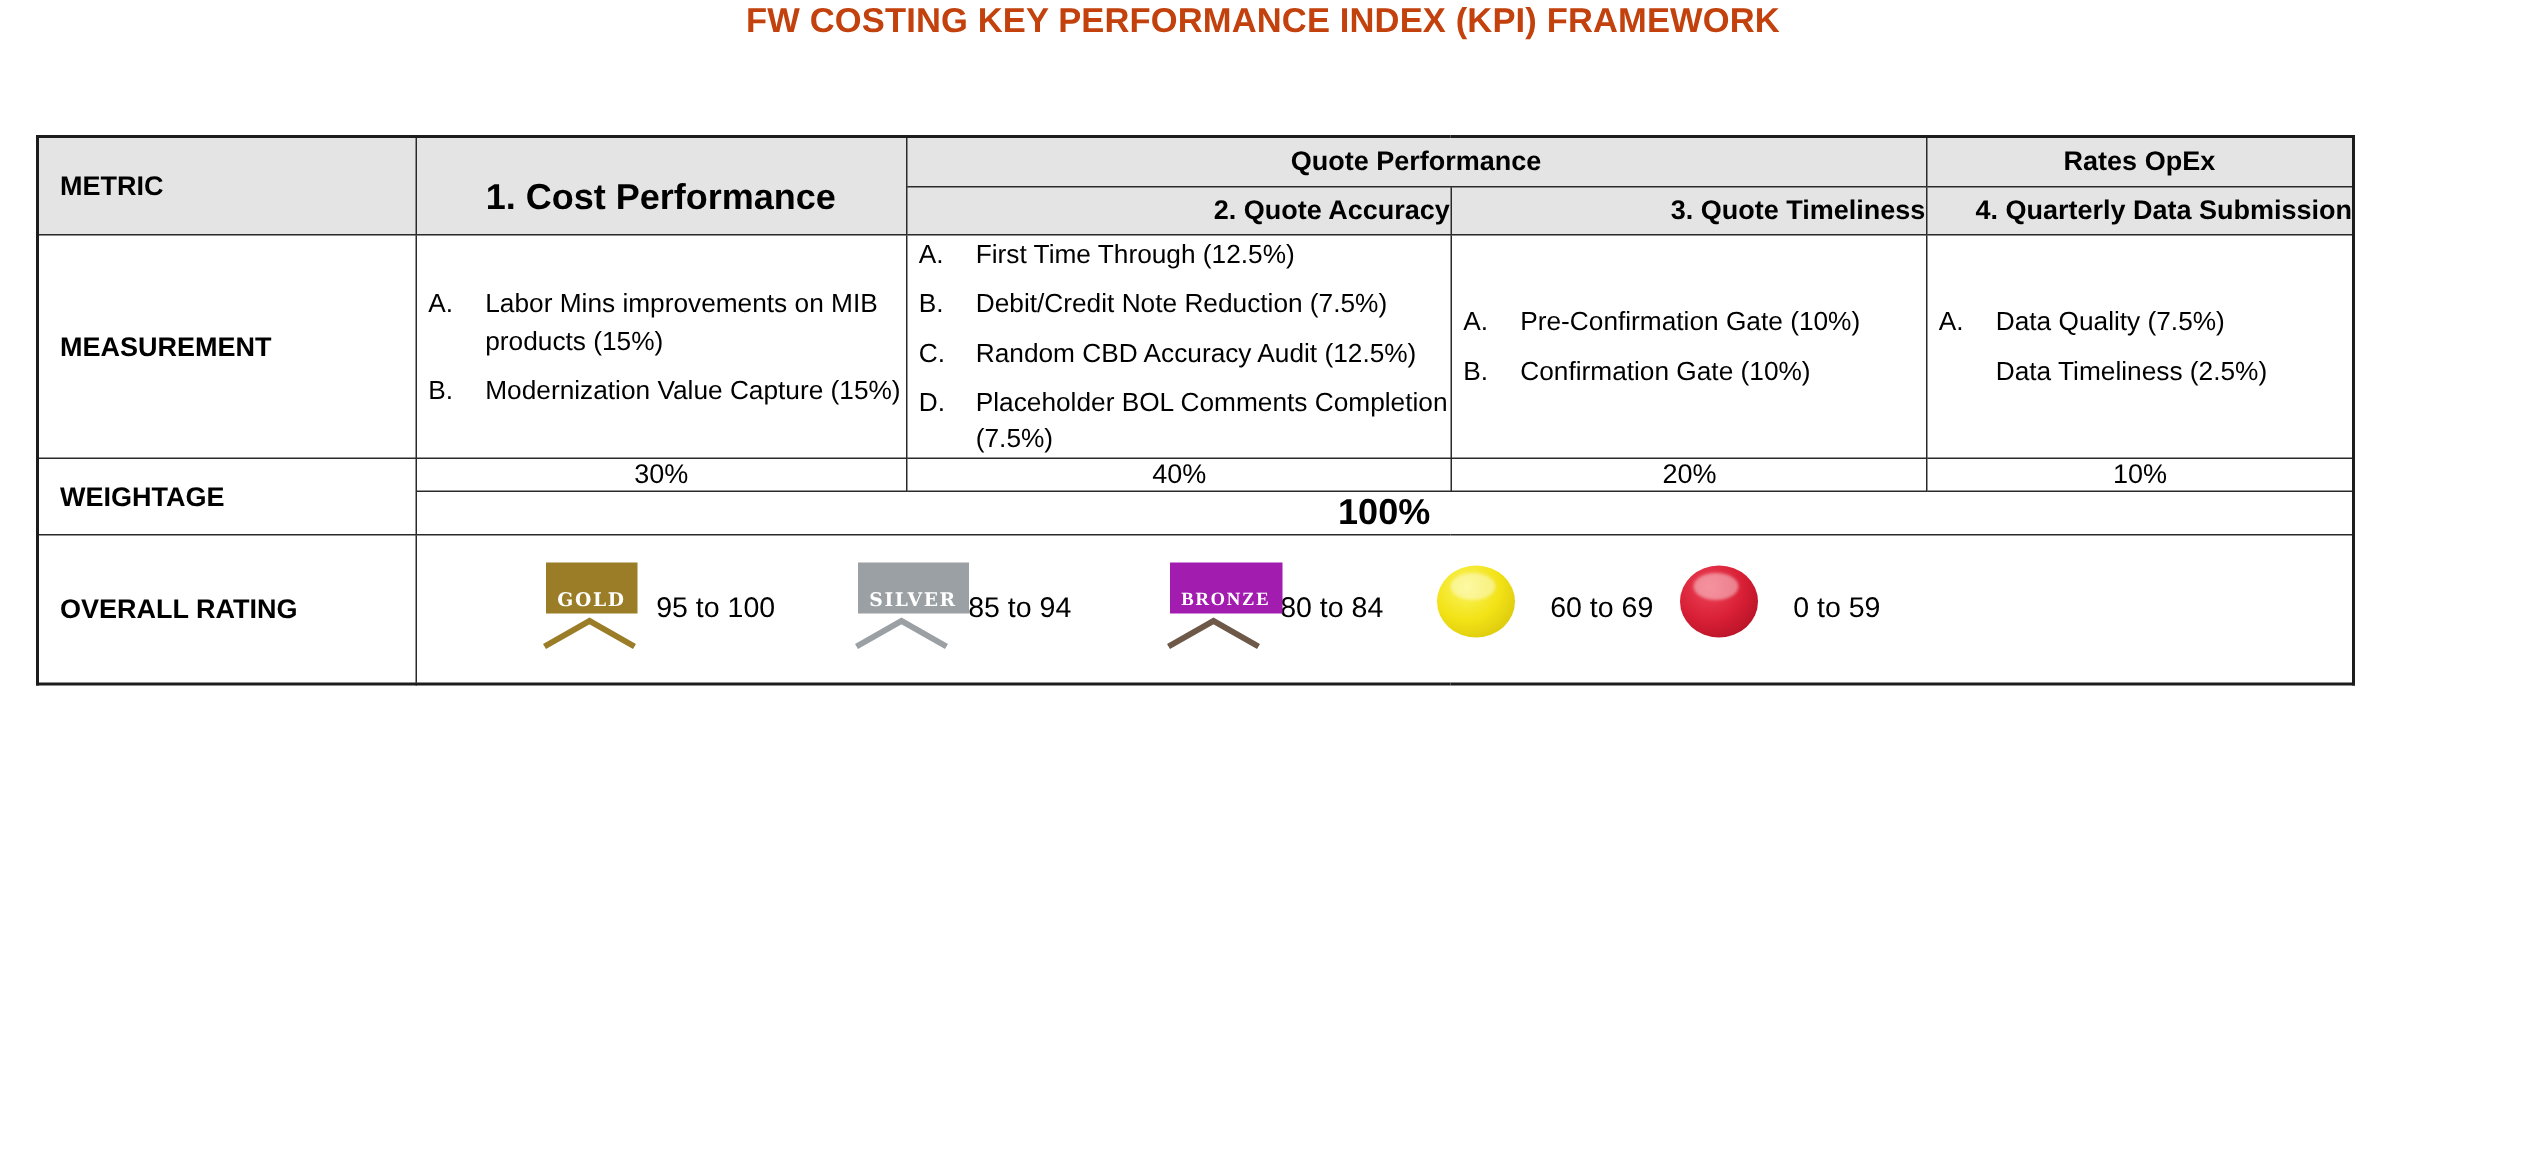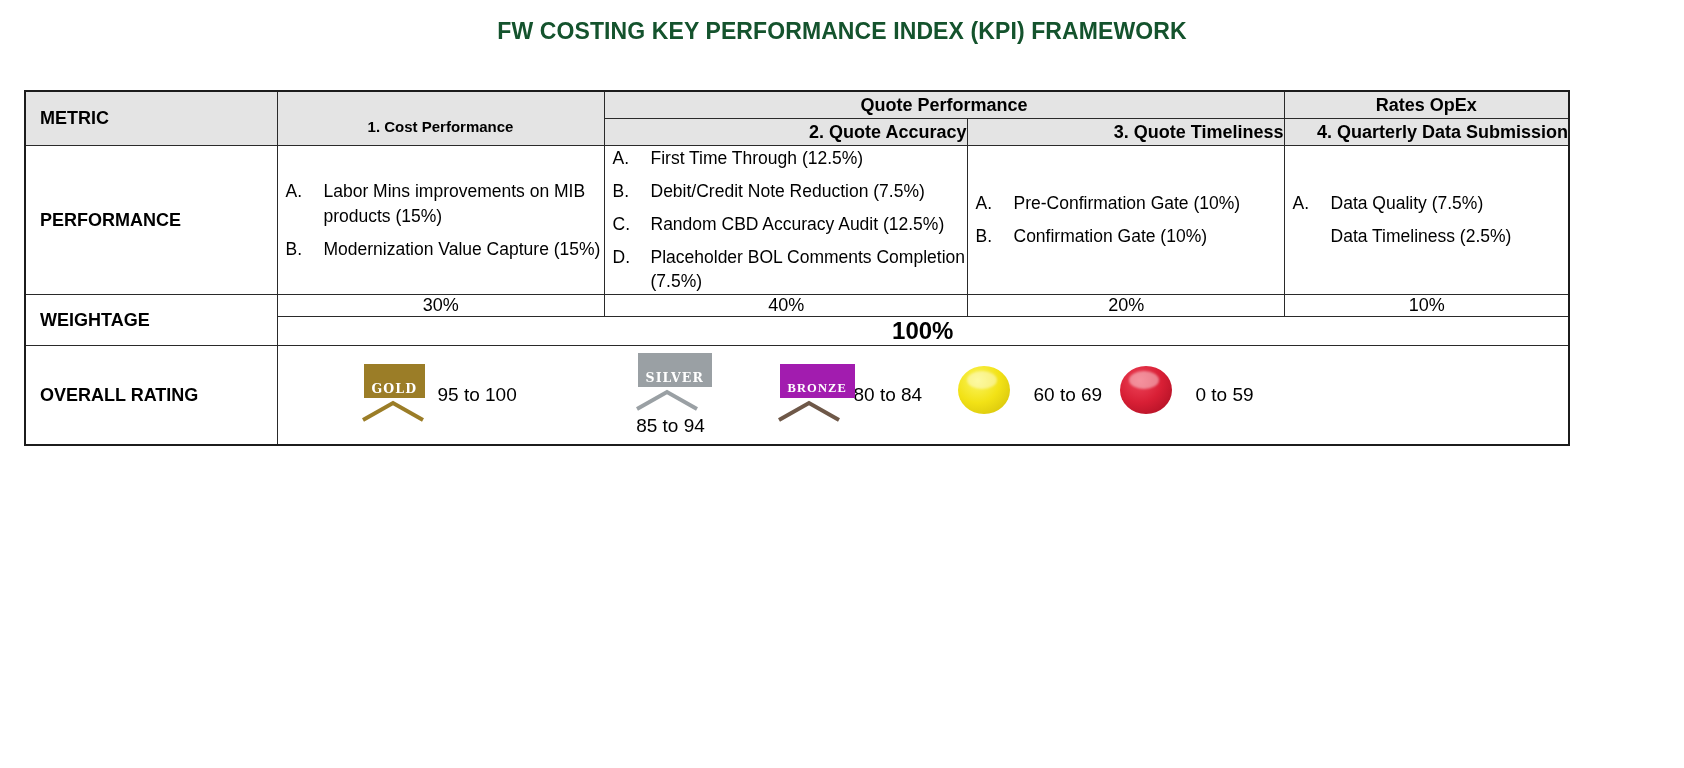--- a/index.html
+++ b/index.html
@@ -12,22 +12,22 @@
     font-family: "Liberation Sans", sans-serif;
     color: #000000;
     overflow: hidden;
   }
 
   .page-title {
     text-align: center;
     font-size: 23px;
     font-weight: bold;
     letter-spacing: 0.1px;
-    padding-top: 18px;
-    color: #14532d;
+    padding-top: 0;
+    color: #c2410c;
   }
 
   .table-wrap {
     position: absolute;
     left: 24px;
     top: 90px;
     width: 1544px;
   }
 
   table.kpi {
@@ -65,21 +65,21 @@
     padding: 10px 14px;
   }
   .hdr-metric {
     font-weight: bold;
     font-size: 18px;
     padding: 10px 14px;
     text-align: left;
   }
   .hdr-cost {
     font-weight: bold;
-    font-size: 15px;
+    font-size: 24px;
     text-align: center;
     padding: 10px 8px;
     margin-top: 16px;
   }
 
   .rowlabel {
     font-weight: bold;
     font-size: 18px;
     padding: 10px 14px;
     text-align: left;
@@ -190,21 +190,21 @@
     border-radius: 50%;
     background: rgba(255,255,255,0.42);
     filter: blur(1px);
   }
   .rating-label {
     font-size: 19px;
     padding-left: 6px;
     white-space: nowrap;
   }
   .sp-gold   { width: 208px; }
-  .sp-silver { width: 208px; flex-direction: column; }
+  .sp-silver { width: 208px; }
   .sp-bronze { width: 180px; }
   .sp-yellow { width: 162px; }
 </style>
 </head>
 <body>
 
 <div class="page-title">FW COSTING KEY PERFORMANCE INDEX (KPI) FRAMEWORK</div>
 
 <div class="table-wrap">
   <table class="kpi">
@@ -228,21 +228,21 @@
         <td class="hdr hdr-center">Rates OpEx</td>
       </tr>
       <tr>
         <td class="hdr hdr-left">2. Quote Accuracy</td>
         <td class="hdr hdr-left">3. Quote Timeliness</td>
         <td class="hdr hdr-left">4. Quarterly Data Submission</td>
       </tr>
 
       <tr>
         <td>
-          <div class="rowlabel">PERFORMANCE</div>
+          <div class="rowlabel">MEASUREMENT</div>
         </td>
         <td class="cell-pad">
           <ul class="alist">
             <li>
               <span class="ltr">A.</span>
               <span class="txt">Labor Mins  improvements on MIB products (15%)</span>
             </li>
             <li>
               <span class="ltr">B.</span>
               <span class="txt">Modernization Value Capture (15%)</span>

